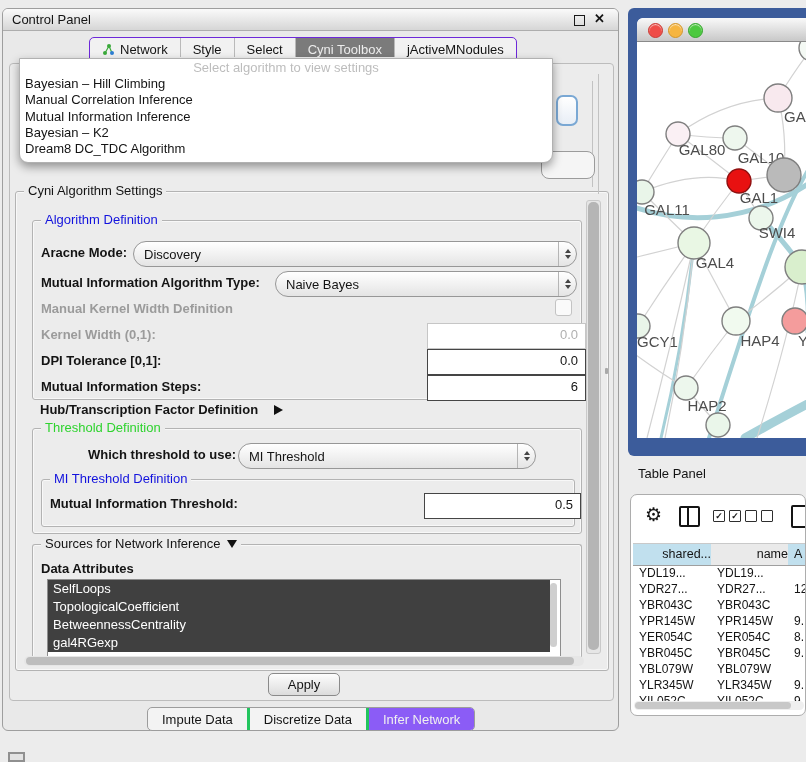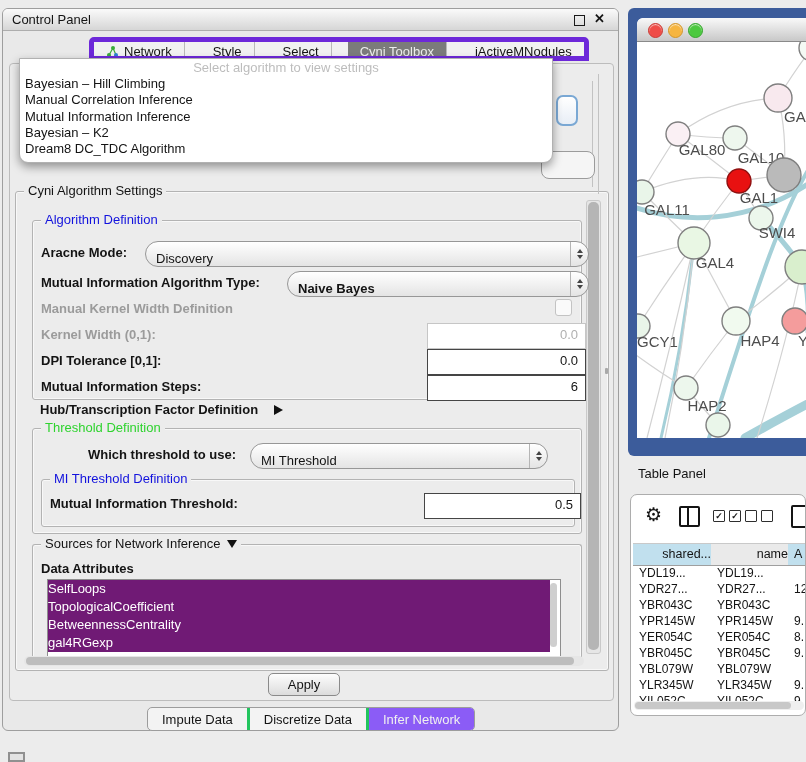--- a/index.html
+++ b/index.html
@@ -10,22 +10,22 @@
   
   #cpwin{left:2px;top:8px;width:617px;height:723px;background:#e9e9e9;
          border:1px solid #9e9e9e;border-radius:6px;}
   #cptitle{left:0;top:0;right:0;height:22px;border-radius:5px 5px 0 0;
            background:linear-gradient(#fafafa,#d6d6d6);border-bottom:1px solid #adadad;}
   #cptitle .t{position:absolute;left:9px;top:3px;font-size:13px;}
   .float-ic{position:absolute;right:33px;top:6px;width:9px;height:9px;border:1.5px solid #1a1a1a;}
   .close-ic{position:absolute;right:13px;top:2px;font-size:13px;font-weight:bold;}
 
   
-  #tabs{left:86px;top:28px;height:24px;display:flex;align-items:center;
-        background:#f1f1f1;border:5px solid #6d28d9;border-radius:5px 5px 0 0;overflow:hidden;gap:16px;}
+  #tabs{left:86px;top:28px;height:24px;display:flex;align-items:flex-start;
+        background:#f1f1f1;border:1px solid #6d28d9;border-radius:5px 5px 0 0;overflow:hidden;}
   .tab{font-size:13px;padding:4px 12px 0 12px;border-right:1px solid #b9b9b9;display:flex;gap:5px;align-items:flex-start;}
   .tab:last-child{border-right:none;}
   .tab.sel{background:#7b7b7b;color:#ededed;}
 
   
   #panel{left:6px;top:54px;width:605px;height:638px;background:#ececec;
          border:1px solid #bcbcbc;border-radius:4px;}
 
   
   .frag-ring{left:546px;top:31px;width:22px;height:31px;border:2px solid #7aa8d4;border-radius:7px;
@@ -45,21 +45,21 @@
   .fset{border:1px solid #b3b3b3;border-radius:3px;box-shadow:inset 0 0 0 1px rgba(255,255,255,.65);}
   .legend{position:absolute;top:-9px;left:8px;background:#ececec;padding:0 4px;font-size:13px;
           display:flex;align-items:center;gap:6px;white-space:nowrap;}
   .legend.blue{color:#1212dd;}
   .legend.green{color:#2fd32f;}
 
   .lbl{position:absolute;font-size:13px;font-weight:bold;white-space:nowrap;}
   .lbl.gray{color:#9b9b9b;}
 
   .combo{position:absolute;border:1px solid #979797;border-radius:13px;
-         background:linear-gradient(#ffffff,#e4e4e4);display:flex;align-items:flex-end;font-size:13px;margin-left:12px;}
+         background:linear-gradient(#ffffff,#e4e4e4);display:flex;align-items:center;font-size:13px;}
   .combo .val{padding-left:10px;white-space:nowrap;}
   .combo .stepper{margin-left:auto;width:17px;align-self:stretch;border-left:1px solid #b5b5b5;
                   display:flex;flex-direction:column;align-items:center;justify-content:center;gap:2px;}
   .tri-up{width:0;height:0;border-left:3.5px solid transparent;border-right:3.5px solid transparent;border-bottom:4.5px solid #444;}
   .tri-dn{width:0;height:0;border-left:3.5px solid transparent;border-right:3.5px solid transparent;border-top:4.5px solid #444;}
   .tri-right{width:0;height:0;border-top:5.5px solid transparent;border-bottom:5.5px solid transparent;border-left:9px solid #111;}
   .tri-down-b{width:0;height:0;border-left:5.5px solid transparent;border-right:5.5px solid transparent;border-top:8px solid #111;}
 
   .field{position:absolute;background:#fff;border:1px solid #454545;font-size:13px;
          text-align:right;padding:2px 7px 0 6px;line-height:18px;}
@@ -68,21 +68,21 @@
 
   
   .vtrack{position:absolute;background:#e6e6e6;border:1px solid #c9c9c9;border-radius:3px;}
   .vthumb{position:absolute;left:1px;right:1px;background:#b5b5b5;border-radius:5px;}
   .htrack{position:absolute;background:#e6e6e6;border-radius:5px;}
   .hthumb{position:absolute;background:#bdbdbd;border-radius:5px;}
 
   
   #attrlist{position:absolute;left:14px;top:34px;width:512px;height:78px;background:#fff;
             border:1px solid #8e8e8e;overflow:hidden;}
-  .attr-item{margin:0 10px 0 0;background:#701a75;color:#fff;font-size:13px;line-height:18px;}
+  .attr-item{margin:0 10px 0 0;background:#404040;color:#fff;font-size:13px;line-height:18px;padding-left:5px;}
   .attr-item:first-child{margin-top:2px;}
 
   #applybtn{left:258px;top:609px;width:72px;height:23px;border:1px solid #8a8a8a;border-radius:5px;
             background:linear-gradient(#fdfdfd,#dcdcdc);font-size:13px;text-align:center;line-height:21px;}
 
   #btabs{left:144px;top:698px;height:24px;display:flex;background:#f3f3f3;border:1px solid #9c9c9c;
          border-radius:5px;overflow:hidden;}
   .btab{font-size:13px;padding:4px 14px 0 14px;border-right:3px solid #22c55e;}
   .btab:last-child{border-right:none;}
   .btab.sel{background:#8b5cf6;color:#f0f0f0;}
@@ -178,21 +178,21 @@
           <span class="lbl" style="left:8px;top:24px;">Aracne Mode:</span>
           <div class="combo" style="left:100px;top:20px;width:442px;height:24px;">
             <span class="val">Discovery</span>
             <span class="stepper">
                 <span class="tri-up"></span>
                 <span class="tri-dn"></span>
               </span>
           </div>
 
           <span class="lbl" style="left:8px;top:54px;">Mutual Information Algorithm Type:</span>
-          <div class="combo" style="left:242px;top:50px;width:300px;height:24px;font-weight:bold;">
+          <div class="combo" style="left:242px;top:50px;width:300px;height:24px;">
             <span class="val">Naive Bayes</span>
             <span class="stepper">
                 <span class="tri-up"></span>
                 <span class="tri-dn"></span>
               </span>
           </div>
 
           <span class="lbl gray" style="left:8px;top:80px;">Manual Kernel Width Definition</span>
           <span class="chk" style="left:522px;top:78px;"></span>
 

